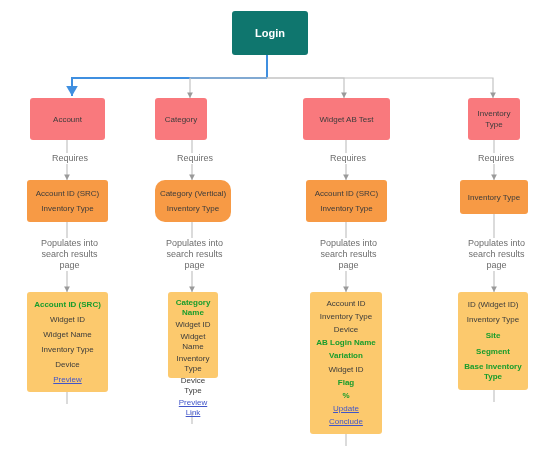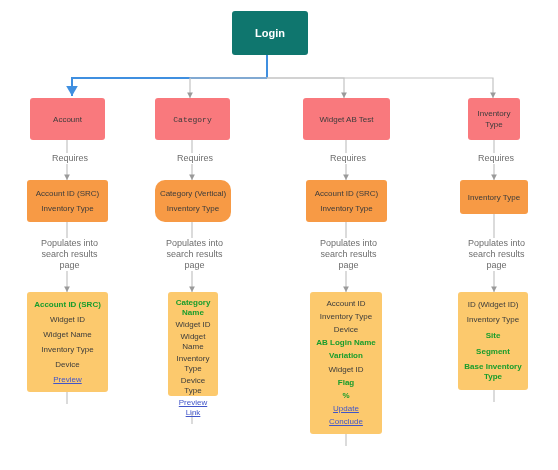--- a/index.html
+++ b/index.html
@@ -140,36 +140,36 @@
   </div>
   <div class="node node-yellow" style="left:27px;top:292px;width:81px;height:100px;">
     <div class="item green">Account ID (SRC)</div>
     <div class="item">Widget ID</div>
     <div class="item">Widget Name</div>
     <div class="item">Inventory Type</div>
     <div class="item">Device</div>
     <div class="item link">Preview</div>
   </div>
 
-  <div class="node node-red" style="left:155px;top:98px;width:75px;height:42px;font-family:Liberation Mono, monospace;">
+  <div class="node node-red" style="left:155px;top:98px;width:52px;height:42px;">
     <span class="line">Category</span>
   </div>
   <div class="edge-label" style="left:153px;top:153px;width:80px;">
     <span>Requires</span>
   </div>
   <div class="node node-orange" style="left:155px;top:180px;width:76px;height:42px;border-radius:10px;">
     <span class="line">Category (Vertical)</span>
     <span class="line">Inventory Type</span>
   </div>
   <div class="edge-label" style="left:145px;top:238px;width:95px;">
     <div>Populates into</div>
     <div>search results</div>
     <div>page</div>
   </div>
-  <div class="node node-yellow" style="left:168px;top:292px;width:50px;height:104px;">
+  <div class="node node-yellow" style="left:168px;top:292px;width:50px;height:86px;">
     <div class="item green">Category Name</div>
     <div class="item">Widget ID</div>
     <div class="item">Widget Name</div>
     <div class="item">Inventory Type</div>
     <div class="item">Device Type</div>
     <div class="item link">Preview Link</div>
   </div>
 
   <div class="node node-red" style="left:303px;top:98px;width:87px;height:42px;">
     <span class="line">Widget AB Test</span>

